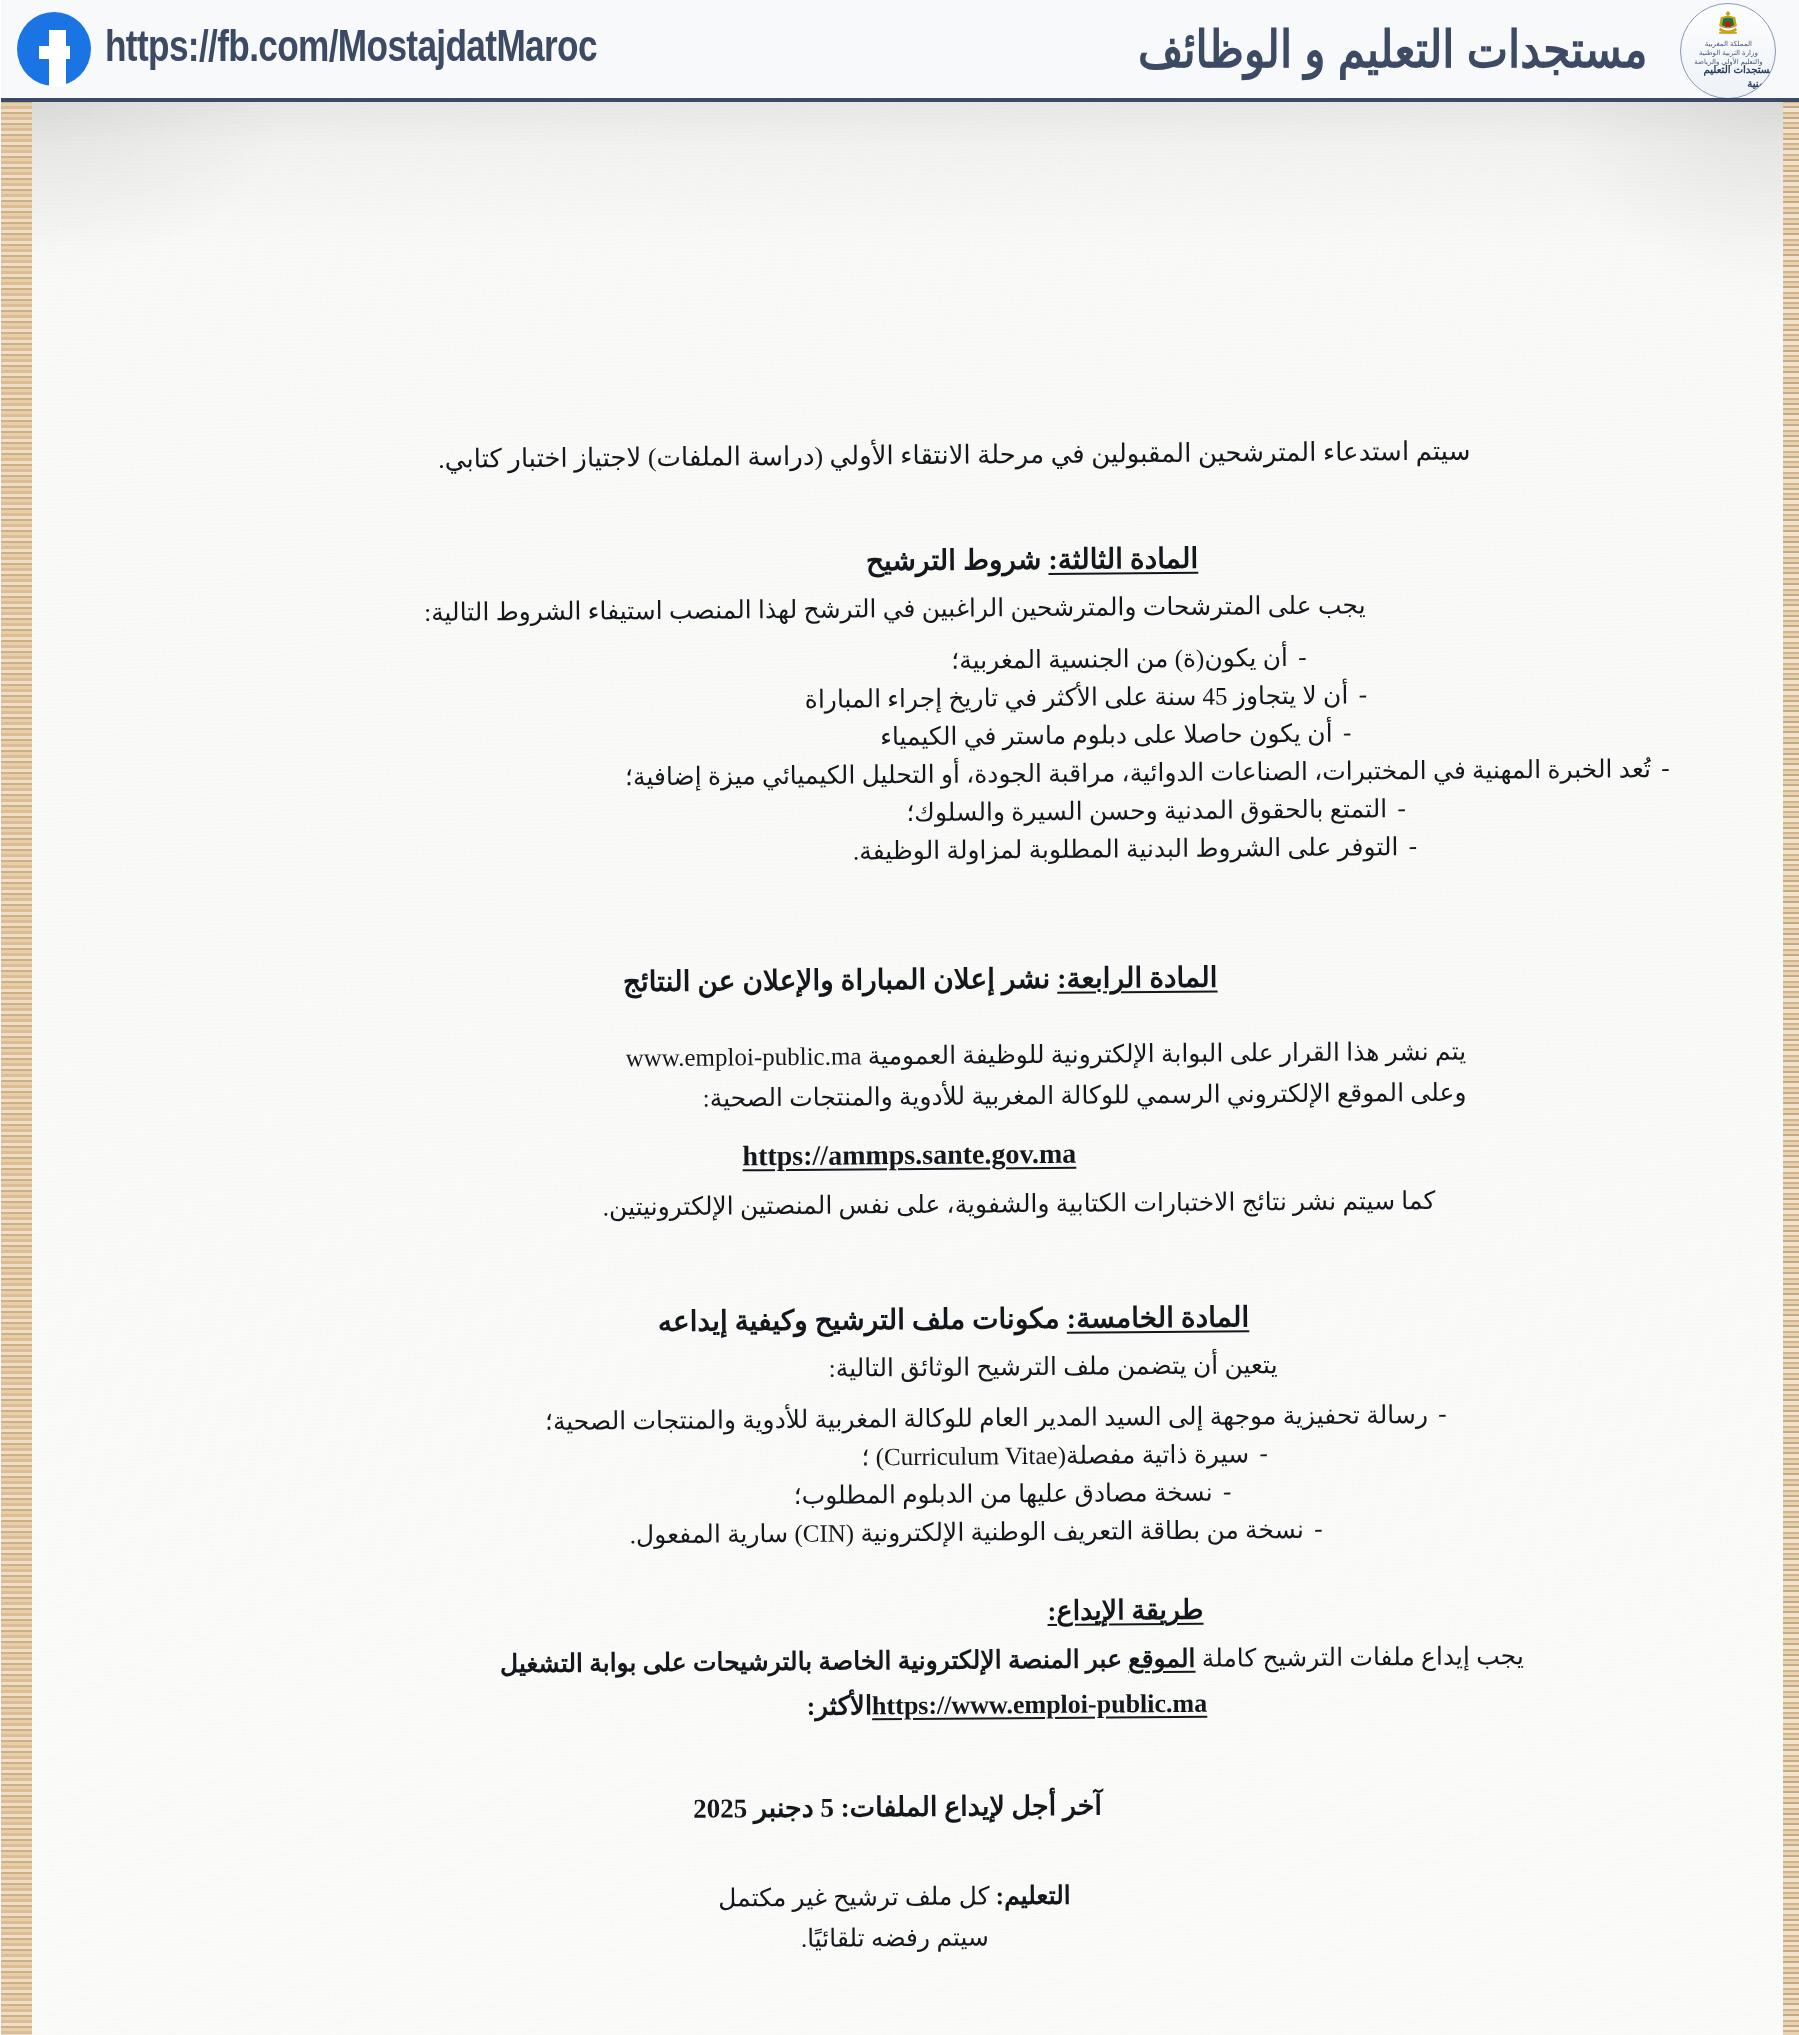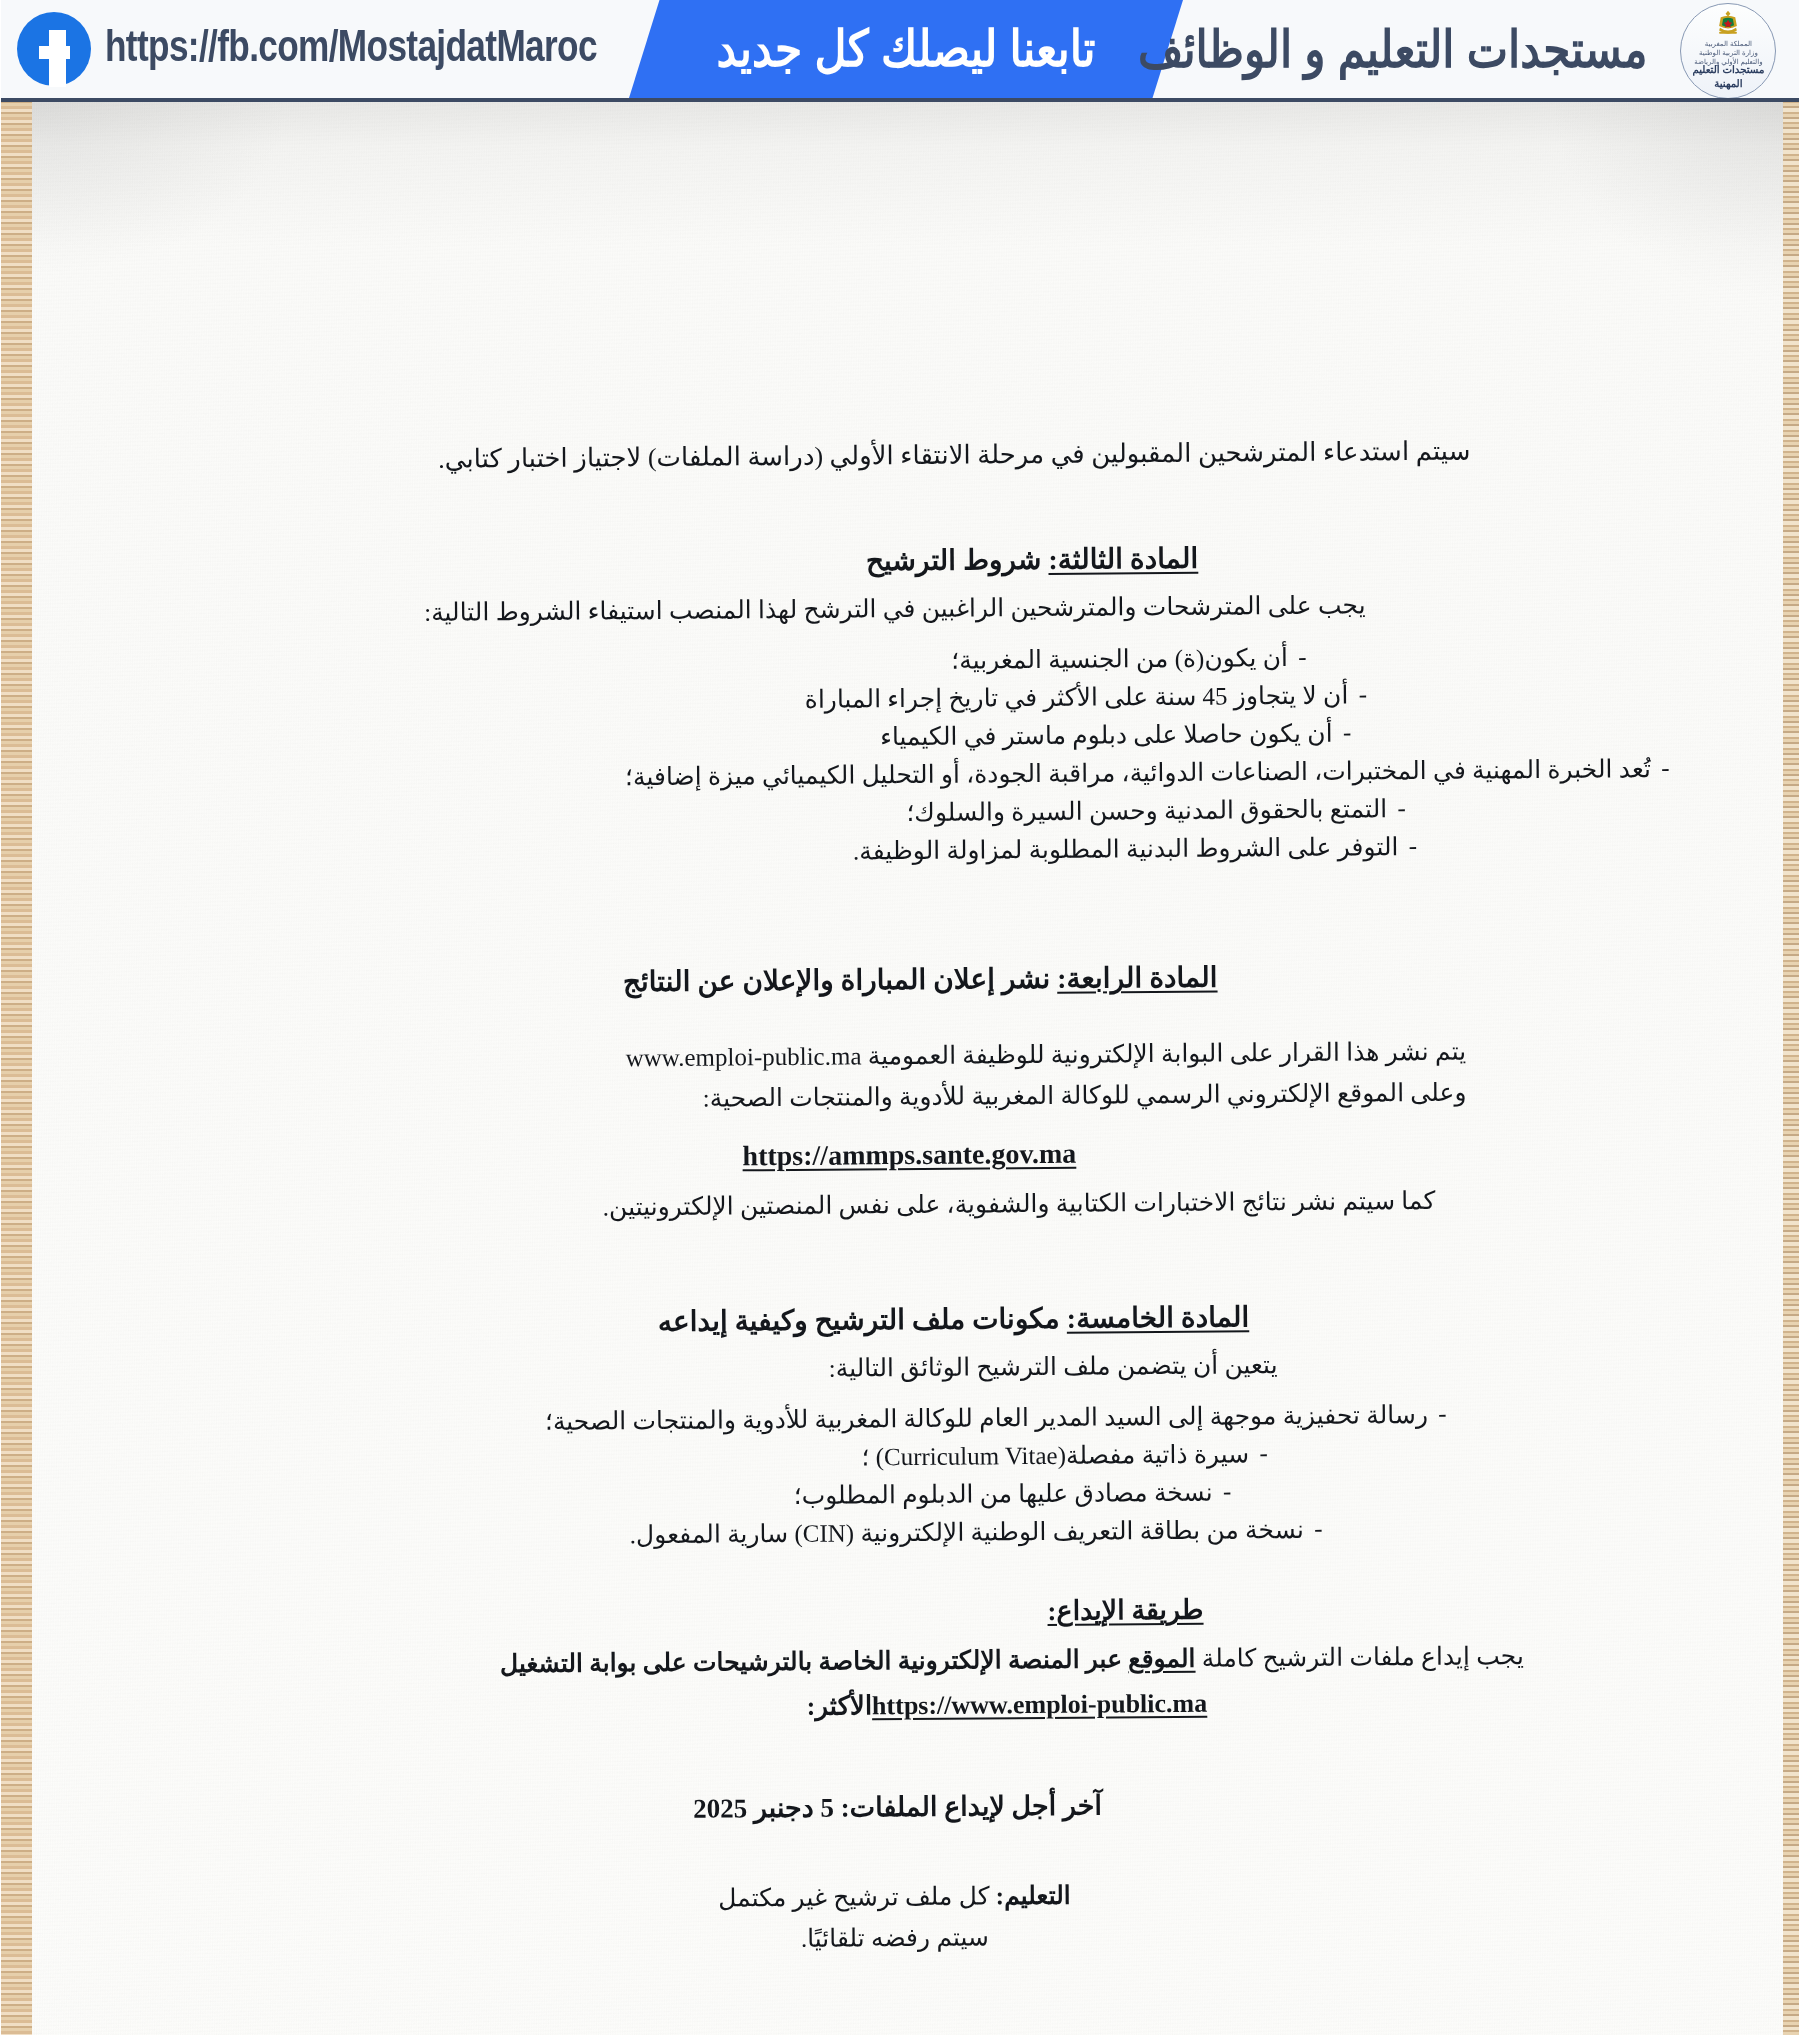--- a/index.html
+++ b/index.html
@@ -73,21 +73,21 @@
   .seal-crest{
     position:absolute;left:50%;top:5.7px;transform:translateX(-50%);
     width:24.4px;height:29px;
   }
   .seal-ministry{
     position:absolute;left:0;top:36px;width:100%;text-align:center;
     font-size:7px;line-height:1.25;color:#4a5a78;direction:rtl;
     font-family:"Liberation Sans", sans-serif;
   }
   .seal-name{
-    position:absolute;left:0;top:59px;width:100%;text-align:center;
+    position:absolute;left:0;top:59px;width:100%;
     font-size:10.2px;line-height:1.35;color:#2c3e60;direction:rtl;font-weight:700;
     font-family:"Liberation Sans", sans-serif;
   }
 
   
   .scan{
     position:absolute;left:0;top:101px;width:1800px;height:2721px;
     background:#ffffff;
     overflow:hidden;
   }
@@ -170,23 +170,20 @@
 </style>
 </head>
 <body>
 
 <div class="banner">
 
   <div class="fb-logo"></div>
 
   <div class="fb-url">https://fb.com/MostajdatMaroc</div>
 
-  <div class="blue-slab">
-    <div class="blue-slab-text">تابعنا ليصلك كل جديد</div>
-  </div>
 
   <div class="site-title">مستجدات التعليم و الوظائف</div>
 
   <div class="seal">
     <svg class="seal-crest" viewBox="0 0 60 72">
       <path d="M30 2 L36 9 L30 16 L24 9 Z" fill="#c8a020"></path>
       <path d="M12 18 q18 -8 36 0 l4 22 q-22 12 -44 0 Z" fill="#c8a020"></path>
       <path d="M18 22 q12 -5 24 0 l3 16 q-15 8 -30 0 Z" fill="#127a3f"></path>
       <path d="M30 24 l3.4 6.6 7.4 1 -5.4 5 1.4 7.2 -6.8 -3.6 -6.8 3.6 1.4 -7.2 -5.4 -5 7.4 -1 Z" fill="#c4161c"></path>
       <path d="M10 44 q20 14 40 0 l2 7 q-22 16 -44 0 Z" fill="#c8a020"></path>

